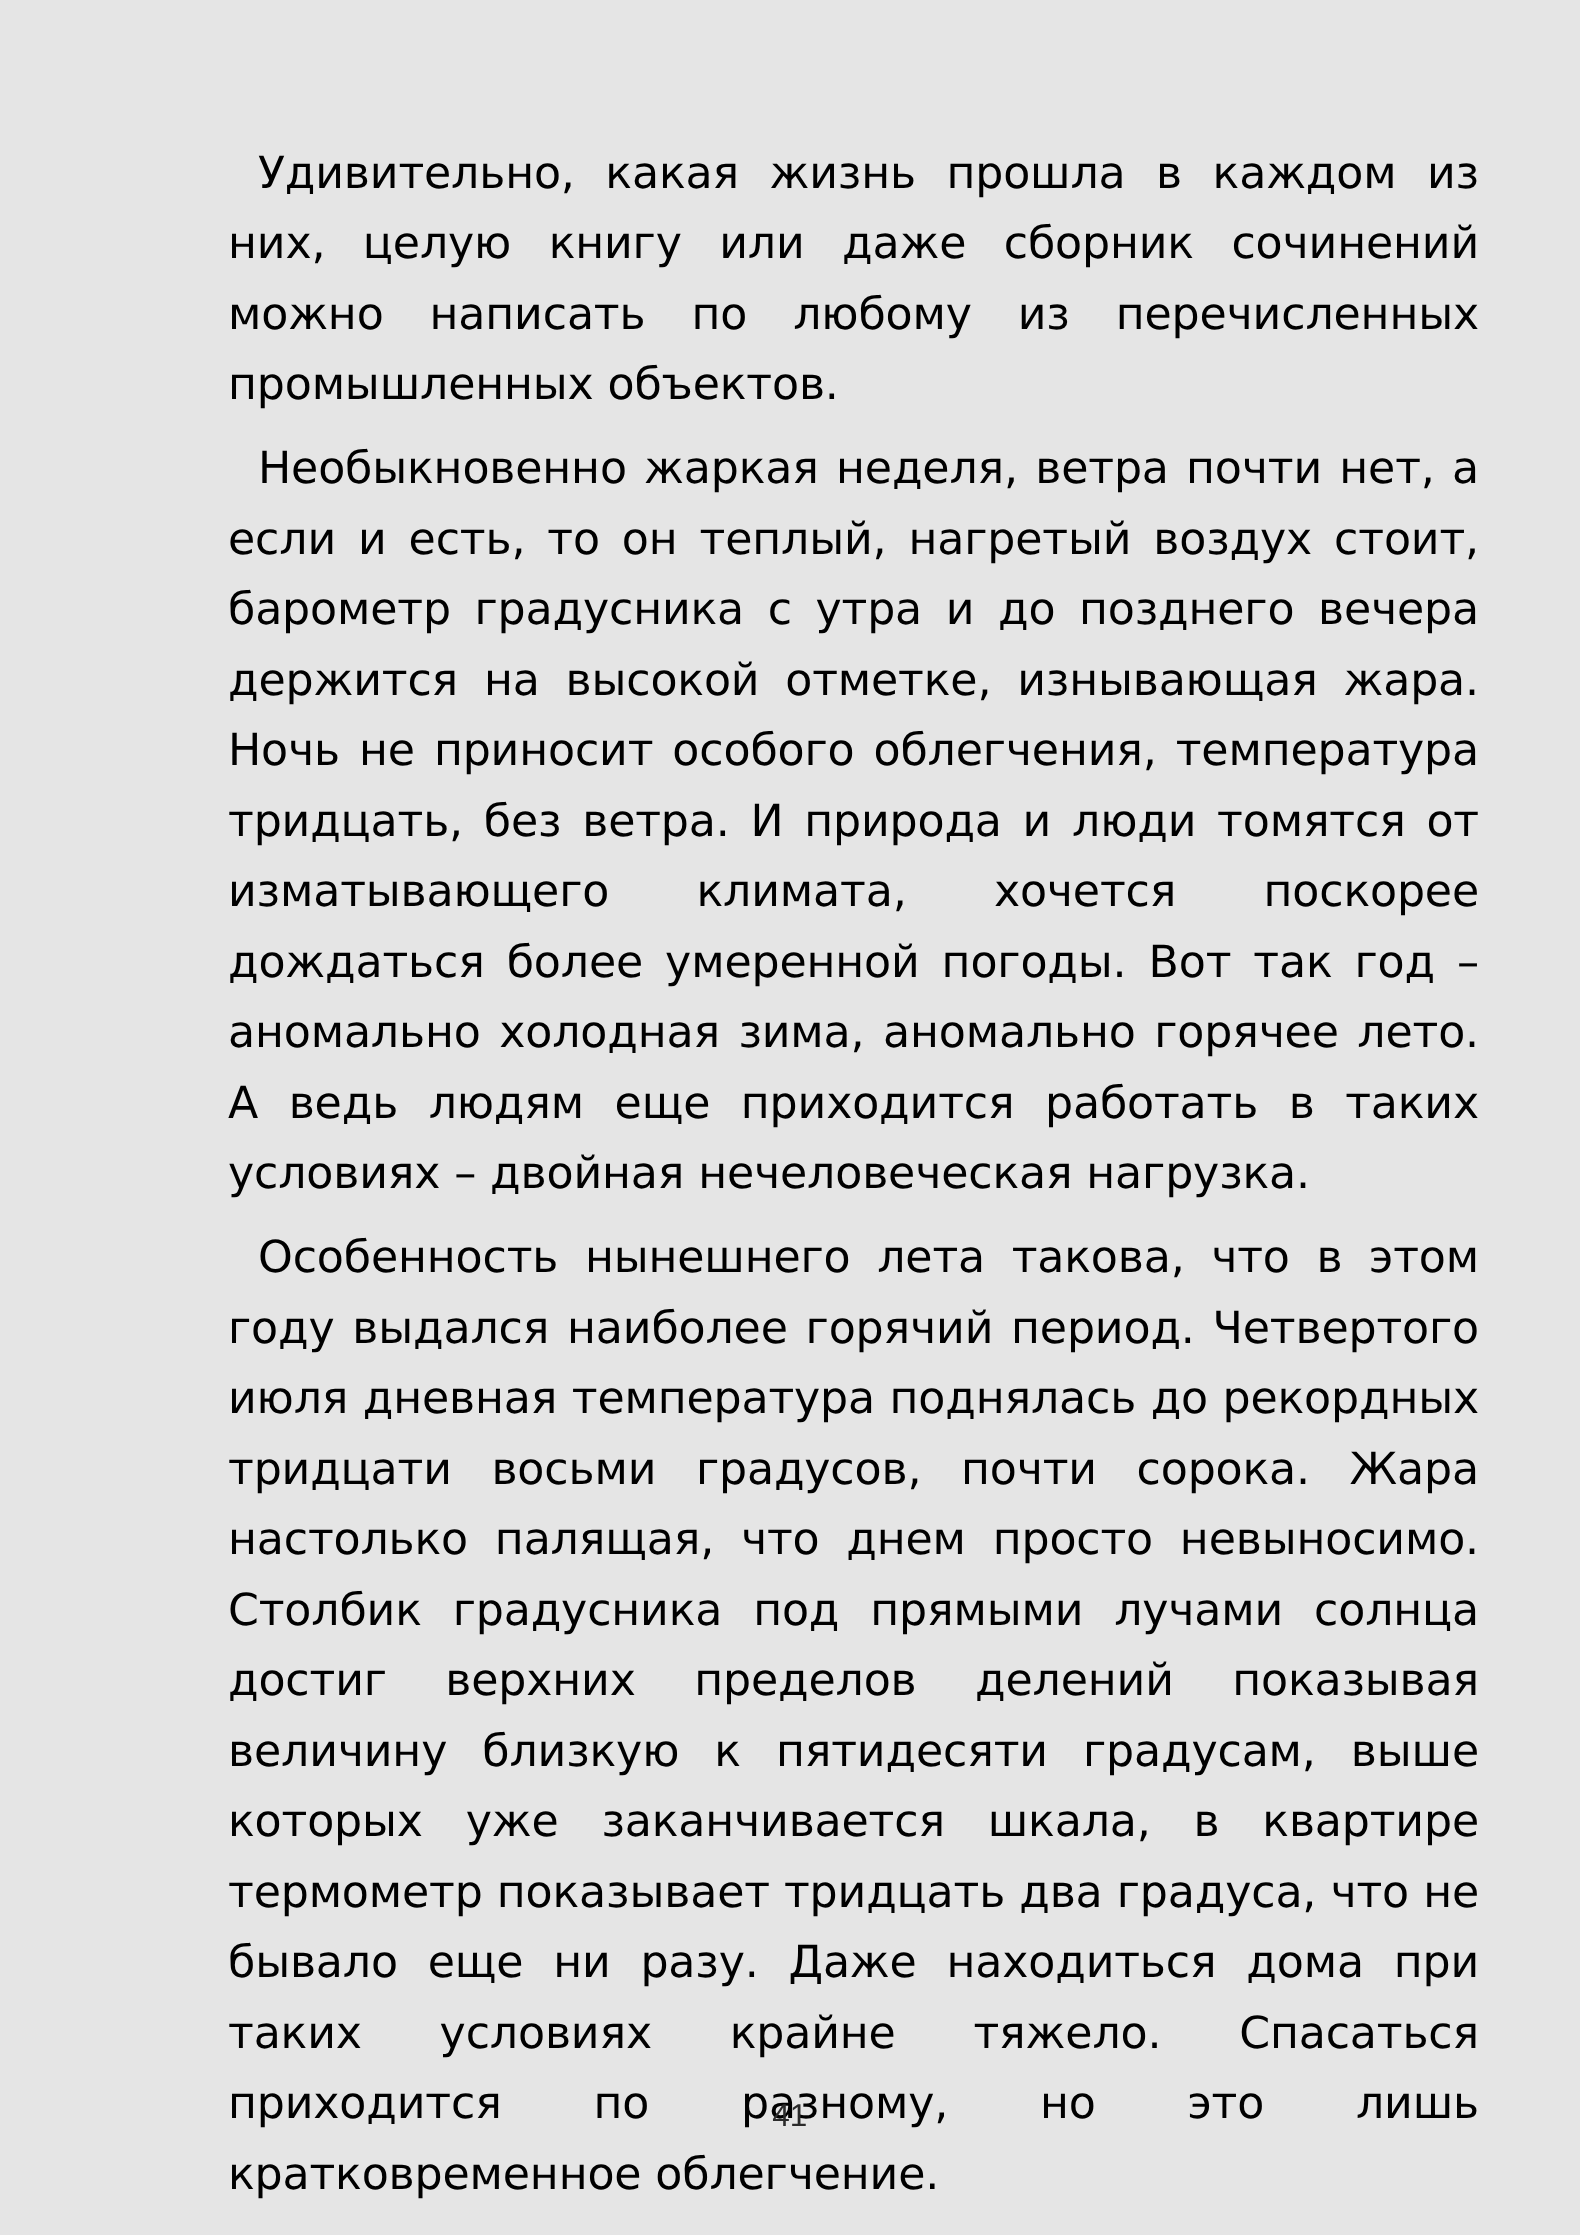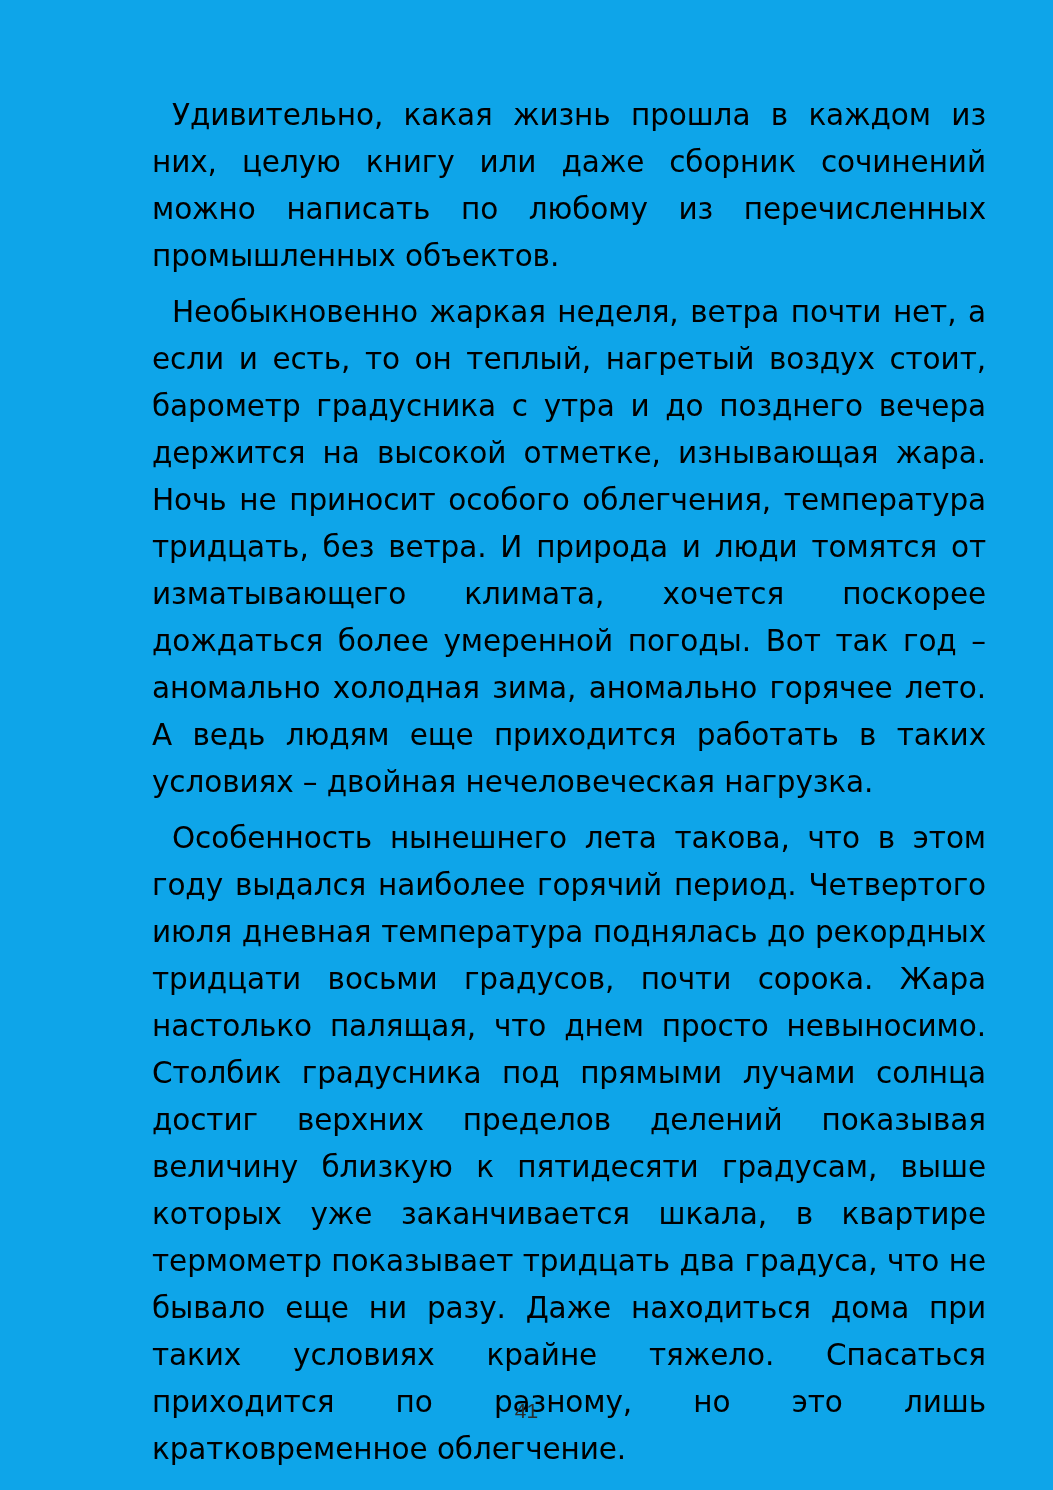--- a/index.html
+++ b/index.html
@@ -9,21 +9,21 @@
   }
 
   body {
     font-family: "DejaVu Sans", sans-serif;
   }
 
   .page {
     position: relative;
     width: 1053px;
     height: 1490px;
-    background: #0ea5e9;
+    background: #e5e5e5;
     box-sizing: border-box;
     overflow: hidden;
   }
 
   .text-column {
     position: absolute;
     left: 152px;
     top: 92px;
     width: 834px;
   }

